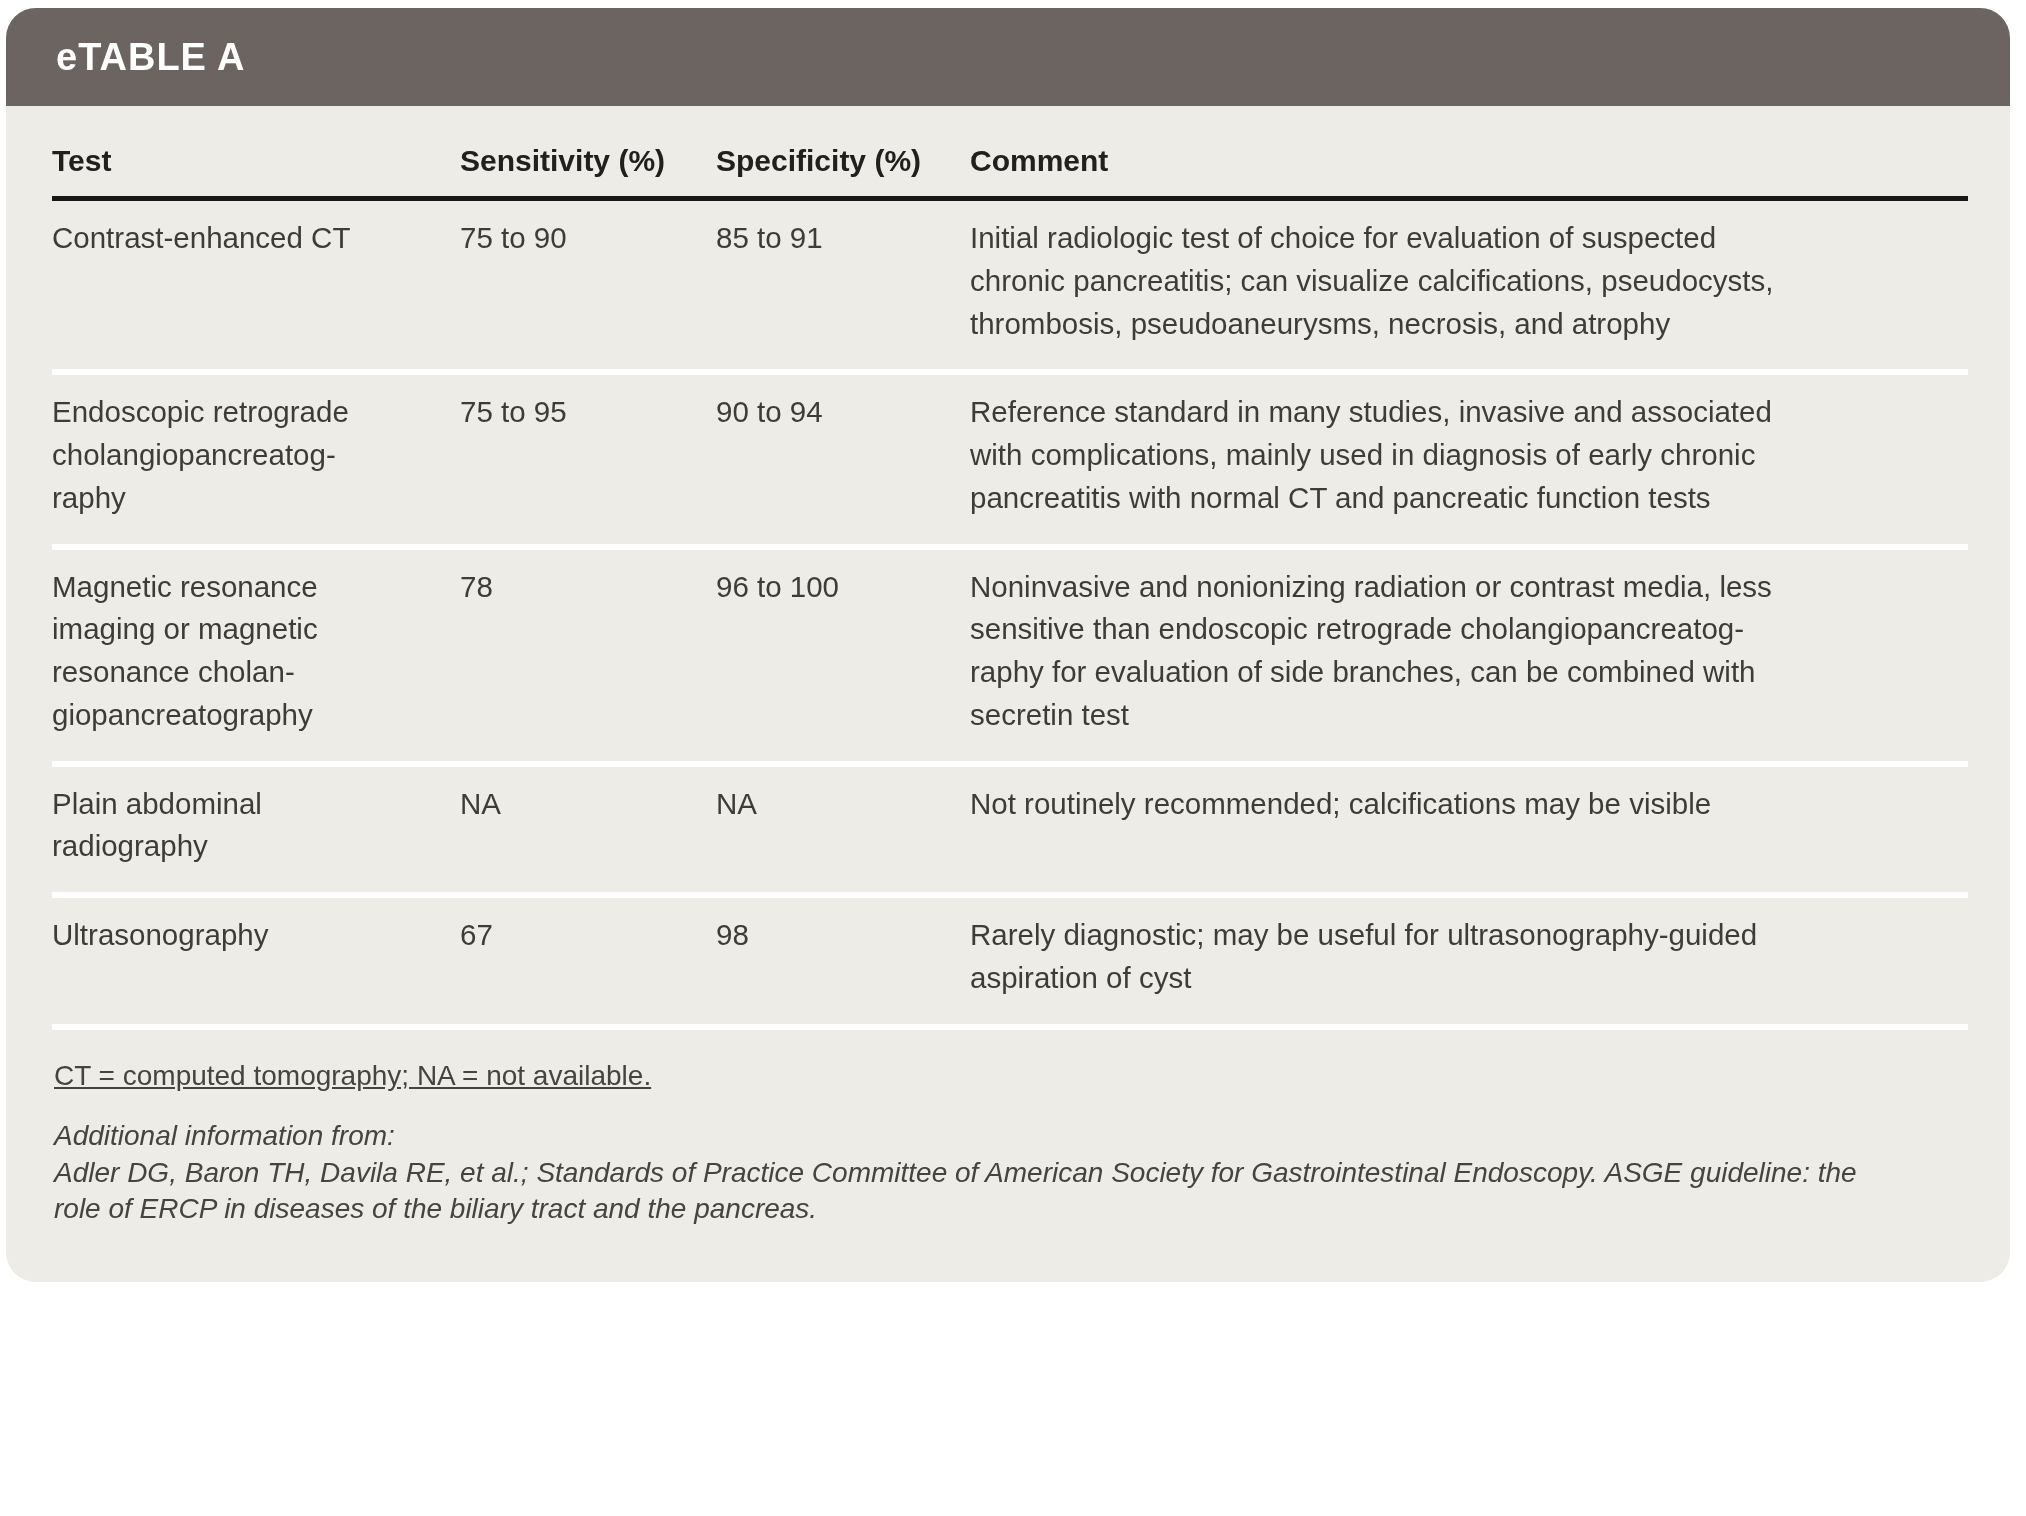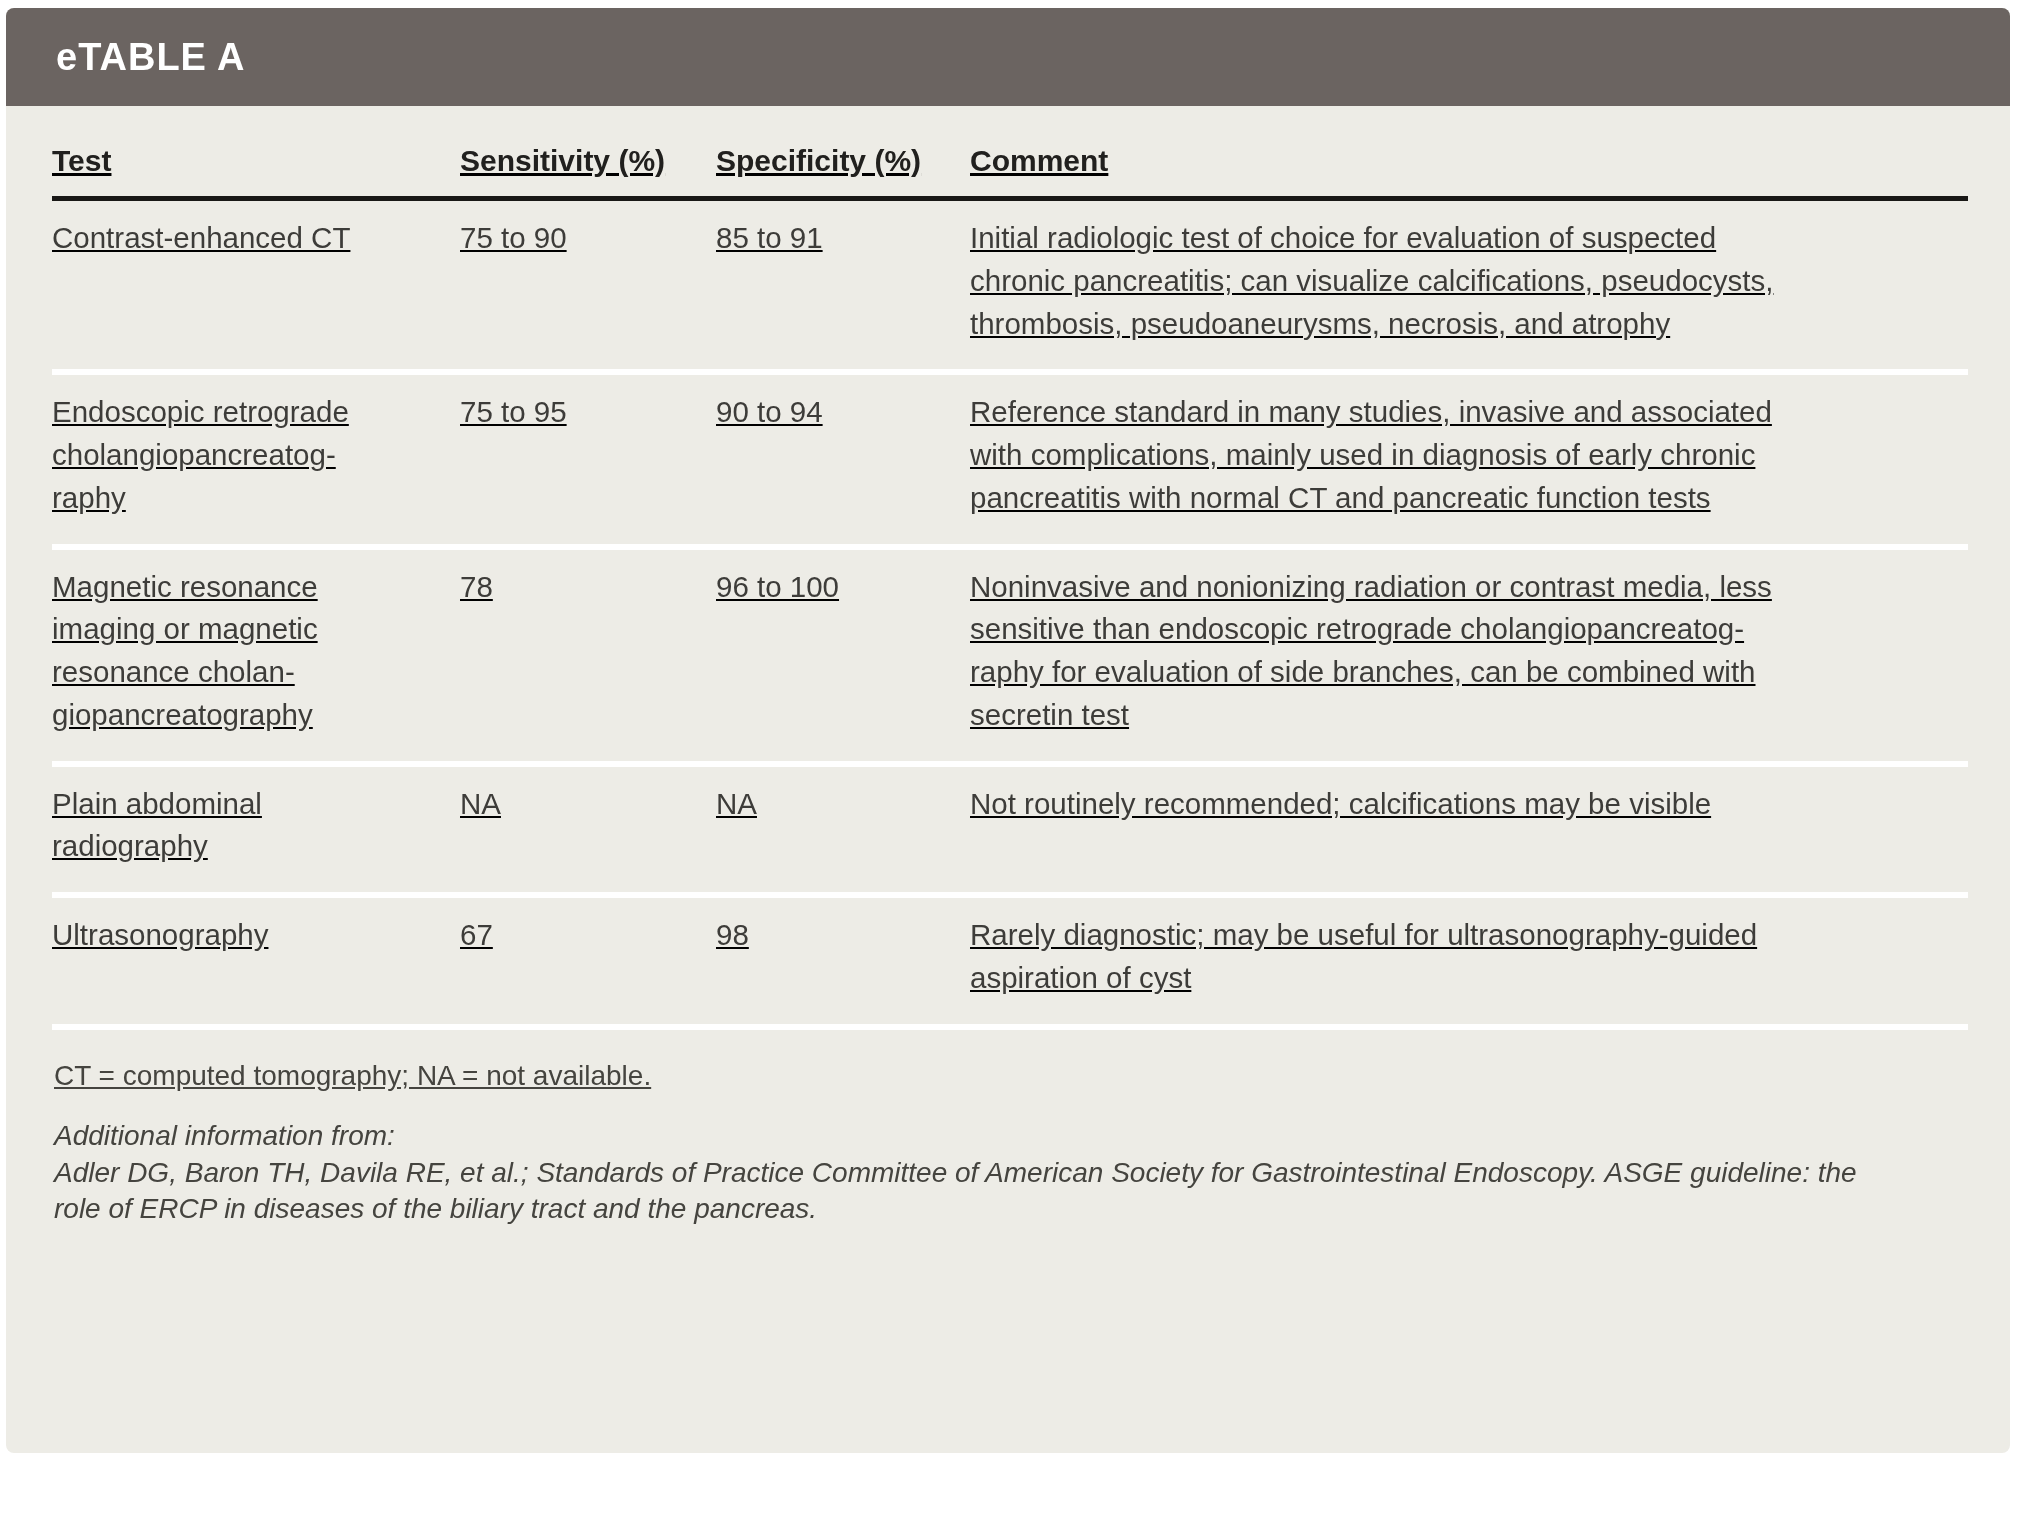--- a/index.html
+++ b/index.html
@@ -1,36 +1,36 @@
 <!DOCTYPE html>
 <html><head>
 <meta charset="utf-8">
 <style>
   html, body { margin:0; padding:0; background:#ffffff; }
   .page {
     position:relative; width:2026px; height:1516px; background:#ffffff;
     font-family:"Liberation Sans", sans-serif; overflow:hidden;
   }
   .card {
-    position:absolute; left:6px; top:8px; width:2004px; height:1445px;
-    border-radius:8px; background:#edece6; overflow:hidden;
+    position:absolute; left:6px; top:8px; width:2004px; height:1274px;
+    border-radius:30px; background:#edece6; overflow:hidden;
   }
   .card-header {
     background:#6b6461; height:98px; display:flex; align-items:center;
     padding-left:50px;
   }
   .card-header .label {
     color:#ffffff; font-size:38px; font-weight:700; letter-spacing:1px;
   }
   .card-body { padding:28px 42px 0 46px; }
   .title {
     color:#69a33e; font-size:35px; font-weight:700; margin:8px 0 26px 0;
     letter-spacing:0.2px;
   }
-  table.diag { width:100%; border-collapse:collapse; table-layout:fixed;text-decoration:underline; }
+  table.diag { width:100%; border-collapse:collapse; table-layout:fixed; }
   col.c-test { width:408px; }
   col.c-sens { width:256px; }
   col.c-spec { width:254px; }
   th {
     text-align:left; font-size:30px; color:#21201e; font-weight:700;
     padding:10px 24px 18px 0; border-bottom:5px solid #191816;
   }
   td {
     vertical-align:top; font-size:29.5px; color:#3d3c39; line-height:1.45;
     padding:16px 24px 24px 0; border-bottom:6px solid #ffffff;margin-left:8px;

